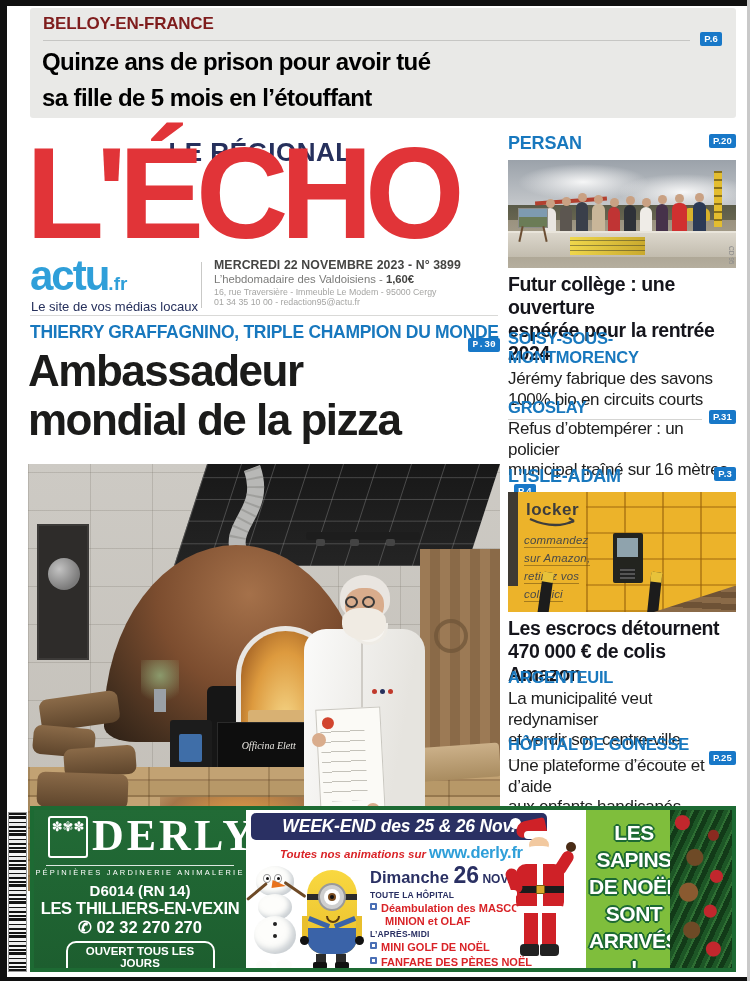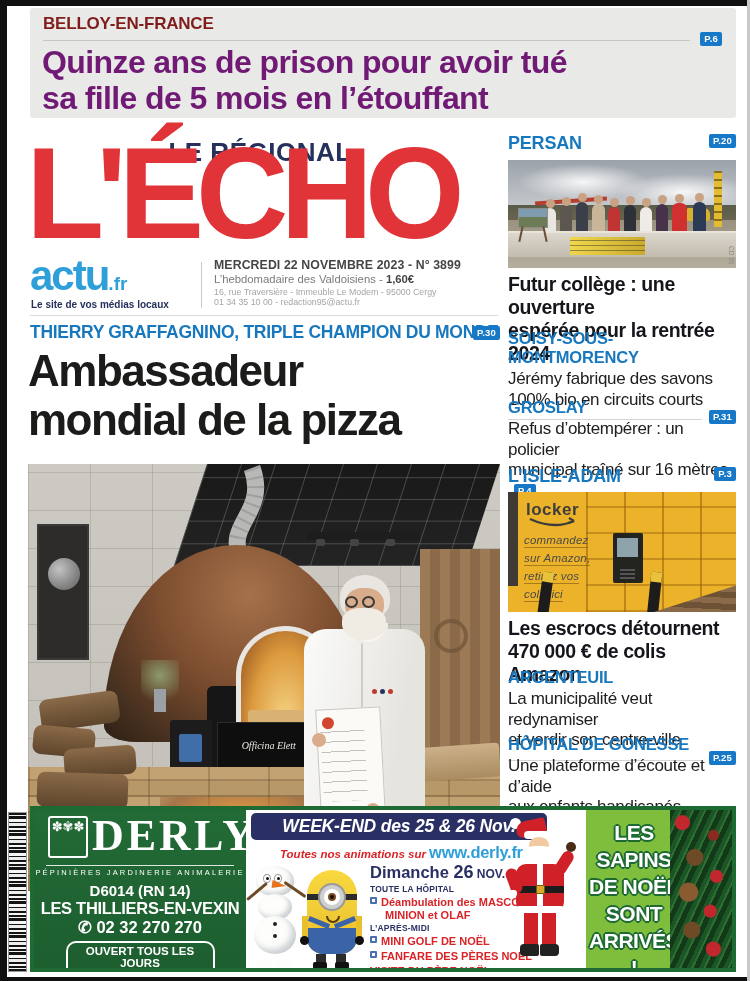--- a/index.html
+++ b/index.html
@@ -12,44 +12,44 @@
   .edge-right{position:absolute;right:0;top:0;width:3px;height:100%;background:#c9c9c9;}
 
   .badge { display:inline-block; background:#1878c8; color:#fff; font-weight:bold;
            font-size:9.5px; line-height:1; padding:2px 4px 2.5px; border-radius:2px; letter-spacing:.2px;}
 
   
   .banner { position:absolute; left:30px; top:8px; width:706px; height:110px; background:#e9e9e7; border-radius:3px; }
   .banner .kick { position:absolute; left:13px; top:6px; font-size:17px; font-weight:bold; color:#7f1d1d; letter-spacing:-.2px;}
   .banner .rule { position:absolute; left:13px; right:46px; top:32px; height:1px; background:#c6c6c4;}
   .banner .badge { position:absolute; right:14px; top:24px;}
-  .banner .hl { position:absolute; left:12px; top:36px; font-size:32px; line-height:36px; font-weight:bold; color:#701a75; letter-spacing:-.6px;}
+  .banner .hl { position:absolute; left:12px; top:36px; font-size:24px; line-height:36px; font-weight:bold; color:#000000; letter-spacing:-.6px;}
 
   
   .overtitle { position:absolute; left:150px; top:137px; width:220px; text-align:center;
                font-size:26px; font-weight:bold; color:#26305c; letter-spacing:.5px;}
   .paper-title { position:absolute; left:26px; top:128px; font-size:128px; line-height:1.0; font-weight:bold;
                  color:#e13438; letter-spacing:-8px; transform:scaleY(1.02); transform-origin:left top;}
   .actu { position:absolute; left:30px; top:252px; }
   .actu .a1 { font-size:42px; font-weight:bold; color:#2f9fd9; letter-spacing:-2px;}
   .actu .a2 { font-size:19px; font-weight:bold; color:#2f9fd9;}
-  .actu-tag { position:absolute; left:31px; top:299px; font-size:10px; font-weight:bold; color:#26305c;}
+  .actu-tag { position:absolute; left:31px; top:299px; font-size:13px; font-weight:normal; color:#26305c;}
   .mast-div { position:absolute; left:201px; top:262px; width:1px; height:46px; background:#c9c9c7;}
   .issue { position:absolute; left:214px; top:258px; }
   .issue .i1 { font-size:12.3px; font-weight:bold; color:#454543; letter-spacing:.1px;}
   .issue .i2 { font-size:11.3px; color:#7b7b79; margin-top:1px;}
   .issue .i2 b { color:#454543;}
   .issue .i3 { font-size:8.8px; color:#a5a5a3; margin-top:2px;}
   .issue .i4 { font-size:8.8px; color:#a5a5a3;}
   .mast-rule { position:absolute; left:30px; top:315px; width:468px; height:1px; background:#d9d9d7;}
 
   
   .lead-kicker { position:absolute; left:30px; top:322px; width:470px;}
   .lead-kicker .kick { font-size:17.5px; font-weight:bold; color:#1878be; letter-spacing:-.3px;}
-  .lead-kicker .badge { position:absolute; right:0; top:4px;}
+  .lead-kicker .badge { position:absolute; right:0; top:16px;font-family:Liberation Mono, monospace;}
   .lead-hl { position:absolute; left:28px; top:346px; font-size:44px; line-height:49px; font-weight:bold;
              color:#1b1b1a; letter-spacing:-1.5px;}
 
   
   .photo-main { position:absolute; left:28px; top:464px; width:472px; height:427px; overflow:hidden; background:#c8c5bf;}
   .pm-wall { position:absolute; inset:0;
      background:
       repeating-linear-gradient(0deg, rgba(120,115,105,.25) 0 1px, transparent 1px 38px),
       repeating-linear-gradient(90deg, rgba(120,115,105,.25) 0 1px, transparent 1px 62px),
       linear-gradient(#cdcac4,#c2beb7);}
@@ -200,21 +200,21 @@
   .derly-open .o2 { font-size:10.5px;}
 
   .ad-mid { position:absolute; left:212px; top:0; width:340px; height:100%; background:#fff;}
   .wk-head { position:absolute; left:5px; top:3px; width:296px; height:27px; background:#2a3063; border-radius:5px;
      color:#fff; font-weight:bold; font-style:italic; font-size:17.5px; text-align:center; line-height:26px; letter-spacing:-.2px;}
   .wk-sub { position:absolute; left:34px; top:33px; white-space:nowrap;}
   .wk-sub .s1 { color:#d92327; font-weight:bold; font-style:italic; font-size:11.5px;}
   .wk-sub .s2 { color:#2f9fd9; font-weight:bold; font-size:16.5px; letter-spacing:-.3px;}
   .wk-list { position:absolute; left:124px; top:52px; width:182px; color:#2a3063;}
   .wk-day { font-weight:bold; white-space:nowrap;}
-  .wk-day .d1 { font-size:16.5px;} .wk-day .d2 { font-size:18px;} .wk-day .d3 { font-size:12px;}
+  .wk-day .d1 { font-size:16.5px;} .wk-day .d2 { font-size:23px;} .wk-day .d3 { font-size:12px;}
   .wk-small { font-size:8.5px; font-weight:bold; margin-top:1px; letter-spacing:.2px;}
   .wk-item { display:flex; align-items:flex-start; margin-top:2px; color:#d92327; font-weight:bold; font-size:11px; line-height:13px;}
   .wk-item .chk { flex:0 0 auto; width:7px; height:7px; border:2px solid #4a6fb5; border-radius:1px; margin:1px 4px 0 0;}
   .wk-indent { margin-left:15px; color:#d92327; font-weight:bold; font-size:11px; line-height:13px;}
 
   
   .olaf { position:absolute; left:2px; top:50px; width:54px; height:110px;}
   .olaf i { position:absolute; display:block;}
   .olaf .h { left:8px; top:6px; width:38px; height:30px; background:#fdfdfb; border-radius:50% 50% 45% 45%; box-shadow:inset -3px -3px 5px rgba(150,160,170,.5);}
   .olaf .e { top:14px; width:8px; height:9px; background:#fff; border:1px solid #999; border-radius:50%;}

